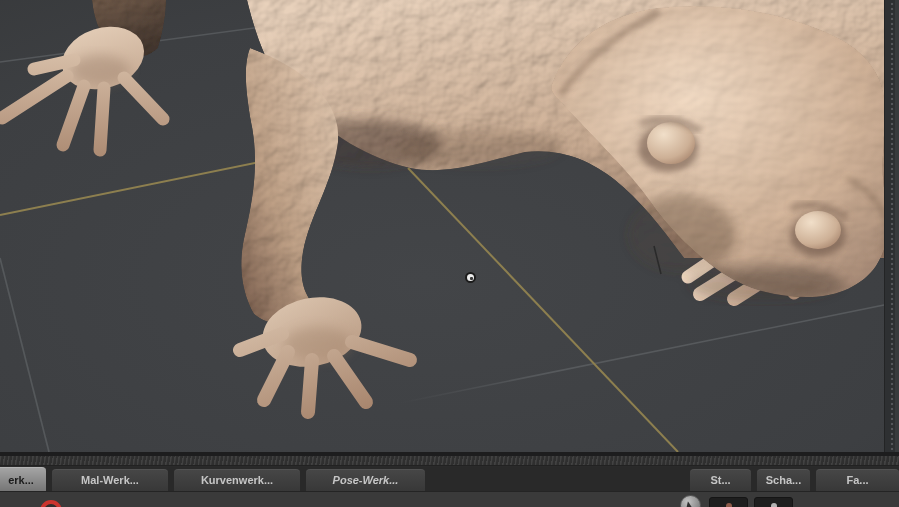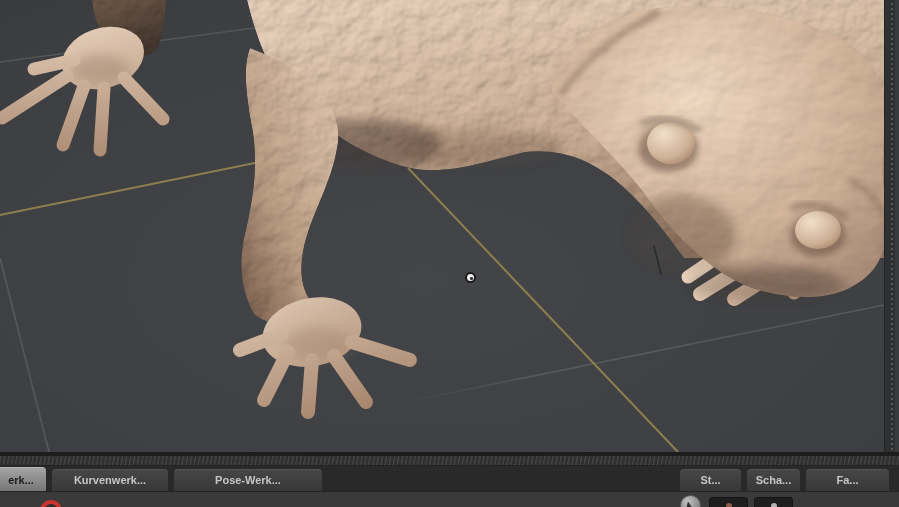--- a/index.html
+++ b/index.html
@@ -36,38 +36,38 @@
   .bottom-panel{position:absolute;left:0;top:452px;width:899px;height:55px;background:#2a2a2a;}
   .separator{position:absolute;left:0;top:0;width:899px;height:4px;background:#1d1d1e;}
   .grip-strip{
     position:absolute;left:0;top:4px;width:899px;height:10px;background:#343434;
     background-image:repeating-linear-gradient(100deg,#424242 0px,#424242 1px,#2f2f2f 2px,#2f2f2f 4px);
     border-bottom:1px solid #222;
   }
   .tab-row{position:absolute;left:0;top:15px;width:899px;height:24px;background:#292929;}
   .tab-group{position:absolute;top:0;height:24px;display:flex;gap:6px;}
   .tab-group.left{left:0;}
-  .tab-group.right{right:10px;align-items:center;}
+  .tab-group.right{right:0;align-items:center;}
   .tab{
     margin-top:2px;height:22px;border-radius:4px 4px 0 0;
     background:linear-gradient(#464646,#383838);
     color:#c6c6c6;font-size:11px;font-weight:600;line-height:21px;
     text-align:center;white-space:nowrap;overflow:hidden;
     border-top:1px solid #525252;cursor:default;
   }
   .tab.selected{
     margin-top:0;height:24px;line-height:24px;
     background:linear-gradient(#a4a4a4,#767676);
     color:#1b1b1b;border-top:1px solid #b5b5b5;
     border-radius:0 4px 0 0;text-indent:-4px;
   }
   .tab-group.left .tab:nth-child(1){width:46px;}
   .tab-group.left .tab:nth-child(2){width:116px;}
-  .tab-group.left .tab:nth-child(3){width:148px;}
-  .tab-group.left .tab:nth-child(4){width:119px;}
+  .tab-group.left .tab:nth-child(3){width:126px;}
+  .tab-group.left .tab:nth-child(4){width:119px;font-style:italic;}
   .tab-group.left .tab:nth-child(5){width:234px;}
   .tab-group.right .tab:nth-child(1){width:61px;}
   .tab-group.right .tab:nth-child(2){width:53px;}
   .tab-group.right .tab:nth-child(3){width:83px;}
   .status-row{
     position:absolute;left:0;top:39px;width:899px;height:16px;
     background:#3a3a3a;border-top:1px solid #242424;
   }
   .record-ring{
     position:absolute;left:40px;top:8px;width:22px;height:22px;border-radius:50%;
@@ -261,20 +261,21 @@
     <div class="edge"></div>
   </div>
 
   <div class="bottom-panel">
     <div class="separator"></div>
     <div class="grip-strip"></div>
 
     <div class="tab-row">
       <div class="tab-group left" id="left-tabs">
           <div class="tab selected">erk...</div>
+          <div class="tab">Mal-Werk...</div>
           <div class="tab">Kurvenwerk...</div>
           <div class="tab">Pose-Werk...</div>
         </div>
       <div class="tab-group right" id="right-tabs">
           <div class="tab">St...</div>
           <div class="tab">Scha...</div>
           <div class="tab">Fa...</div>
         </div>
     </div>
 

